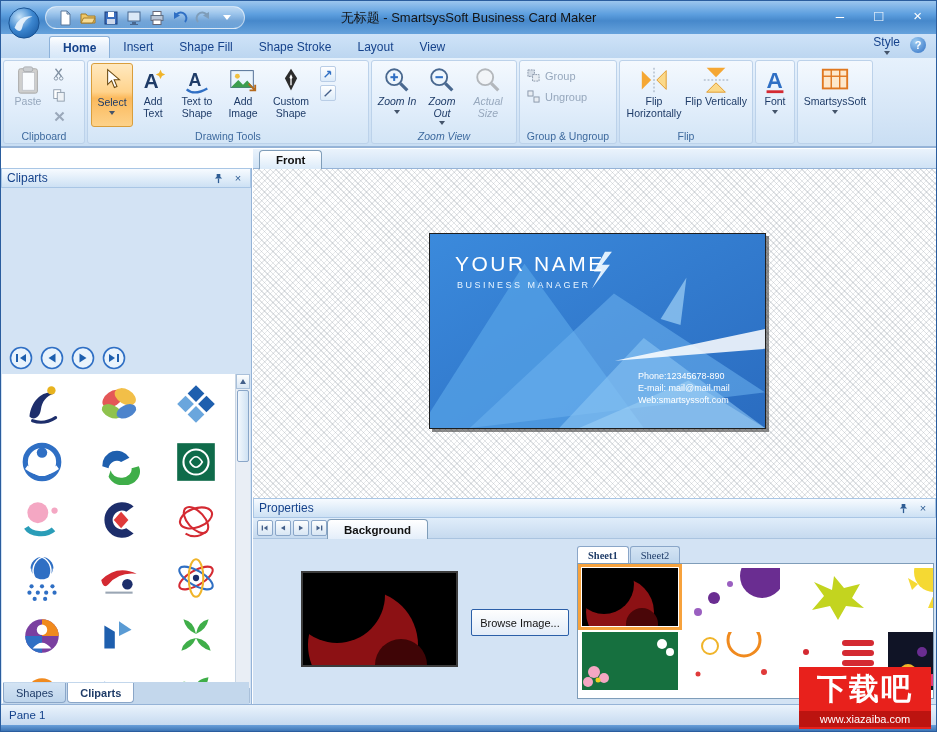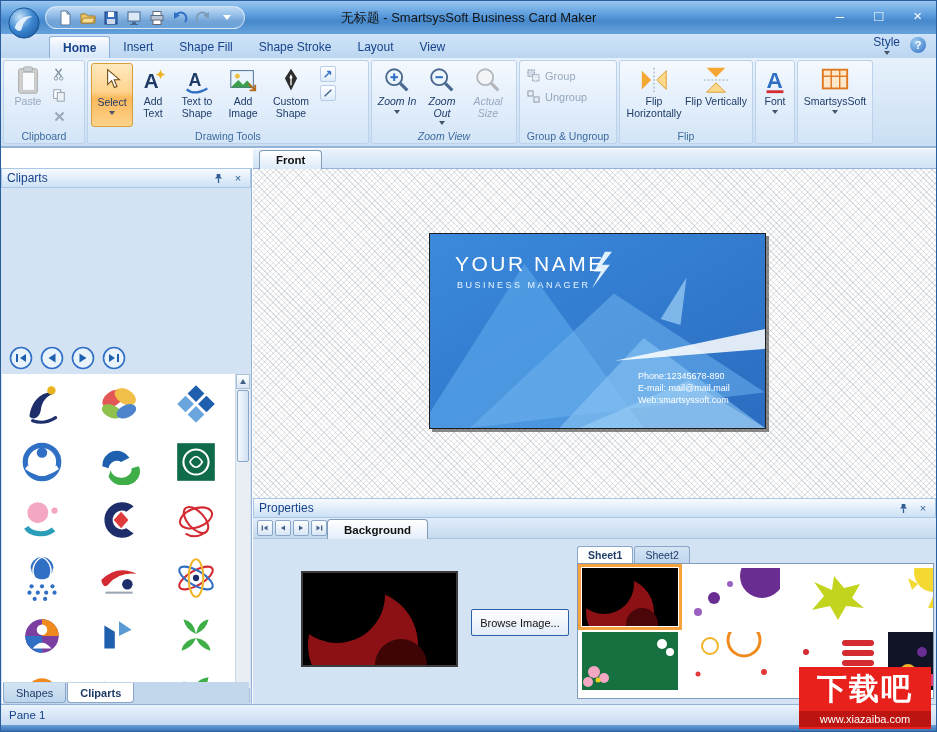--- a/index.html
+++ b/index.html
@@ -111,21 +111,21 @@
     font-size:11.5px;font-weight:bold;color:#111;cursor:pointer;}
   .props-body{position:absolute;left:0;right:0;top:41px;bottom:0;}
   .bg-preview{position:absolute;left:48px;top:32px;width:157px;height:96px;border:2px solid #3c3c3c;background:#000;}
   .bg-preview svg{display:block;width:100%;height:100%;}
   .browse-btn{position:absolute;left:218px;top:70px;width:98px;height:27px;font-size:11px;color:#111;
     background:linear-gradient(#fefefe,#e2ecf8);border:1px solid #2b5fa8;border-radius:2px;cursor:pointer;
     font-family:"Liberation Sans",sans-serif;}
   .sheet-panel{position:absolute;left:324px;top:7px;width:357px;height:153px;}
   .sheet-tabs{display:flex;gap:1px;height:17px;}
   .stab{height:17px;padding:0 10px;font-size:10.5px;color:#1f3c68;display:flex;align-items:center;
-    border:1px solid #8aa6c8;border-bottom:none;border-radius:3px 3px 0 0;background:linear-gradient(#d4e4f4,#bed5ec);cursor:pointer;}
+    border:1px solid #8aa6c8;border-bottom:none;border-radius:3px 3px 0 0;background:linear-gradient(#d4e4f4,#bed5ec);cursor:pointer;font-family:Liberation Serif, serif;}
   .stab.active{background:#fff;font-weight:bold;}
   .sheet-content{position:absolute;left:0;right:0;top:17px;bottom:0;background:#fff;border:1px solid #7f9db9;
     display:grid;grid-template-columns:repeat(4,96px);grid-auto-rows:58px;gap:6px;padding:4px;overflow:hidden;}
   .bgcell{position:relative;cursor:pointer;}
   .bgcell svg{display:block;width:100%;height:100%;}
   .bgcell.selected{outline:3px solid #f7a23c;outline-offset:1px;}
 
   
   .statusbar{position:absolute;left:0;right:0;bottom:0;height:27px;}
   .status-main{height:21px;background:linear-gradient(#eaf3fc,#c6daf0);border-top:1px solid #95b3d7;

